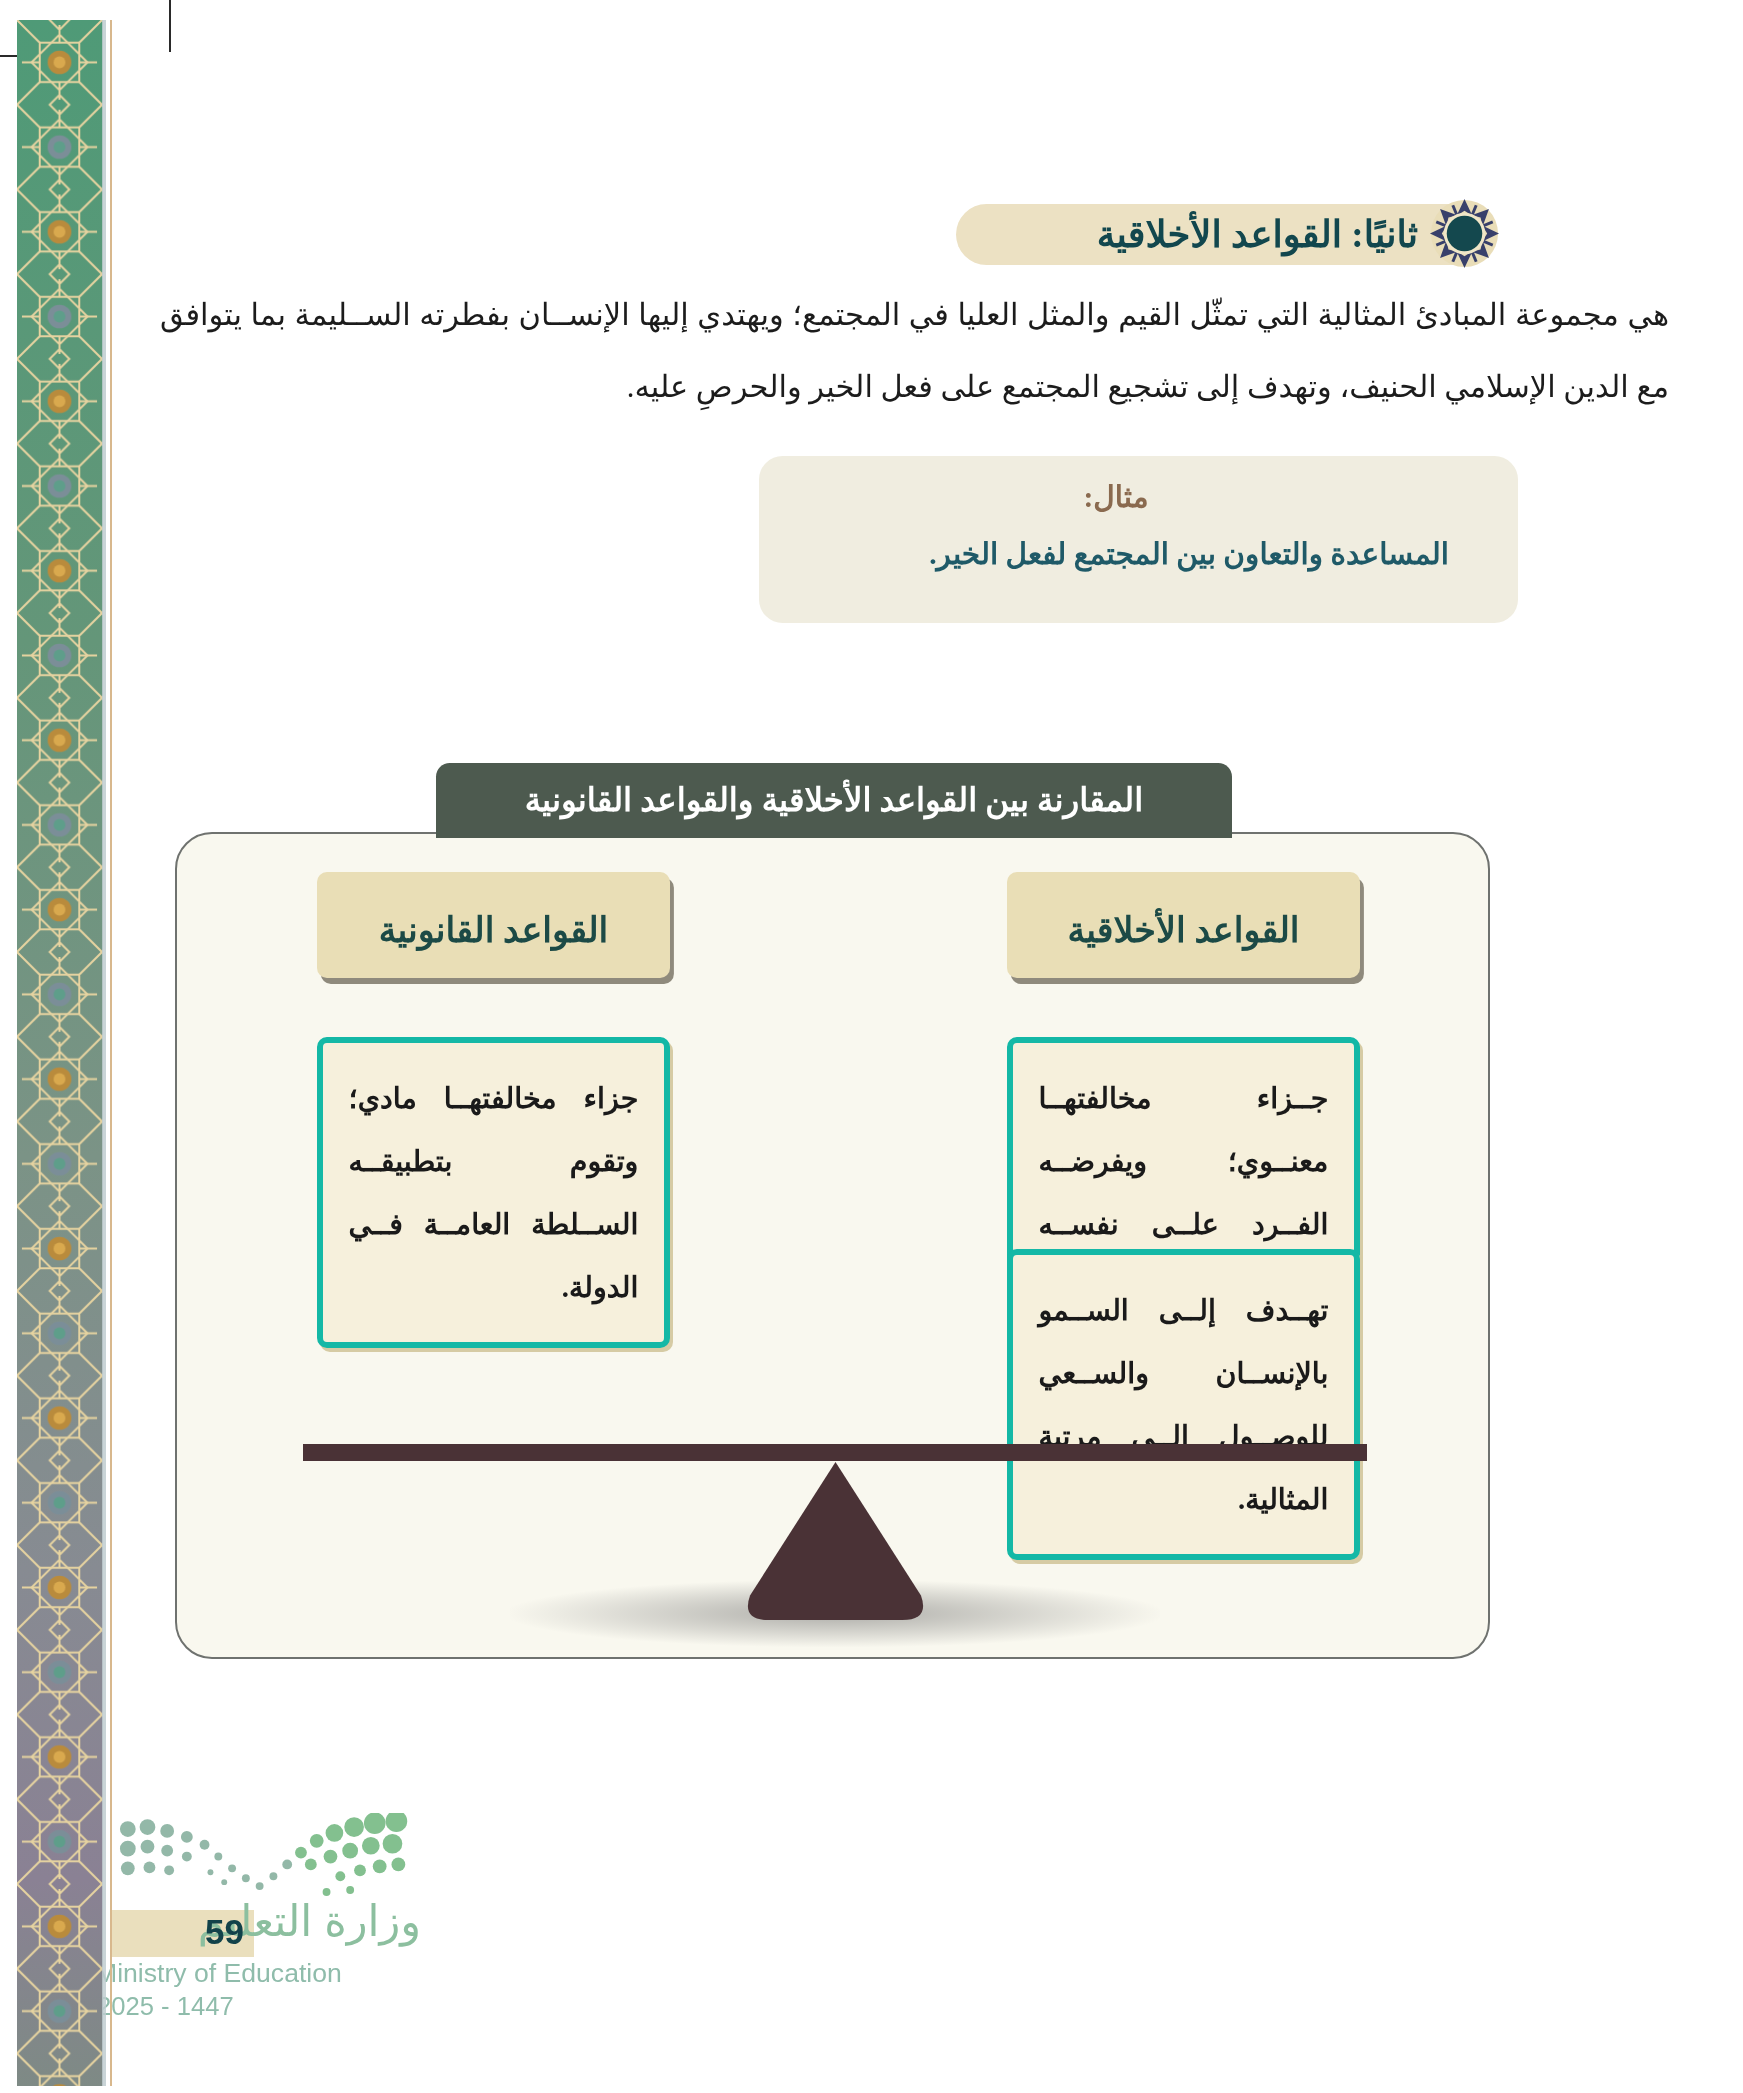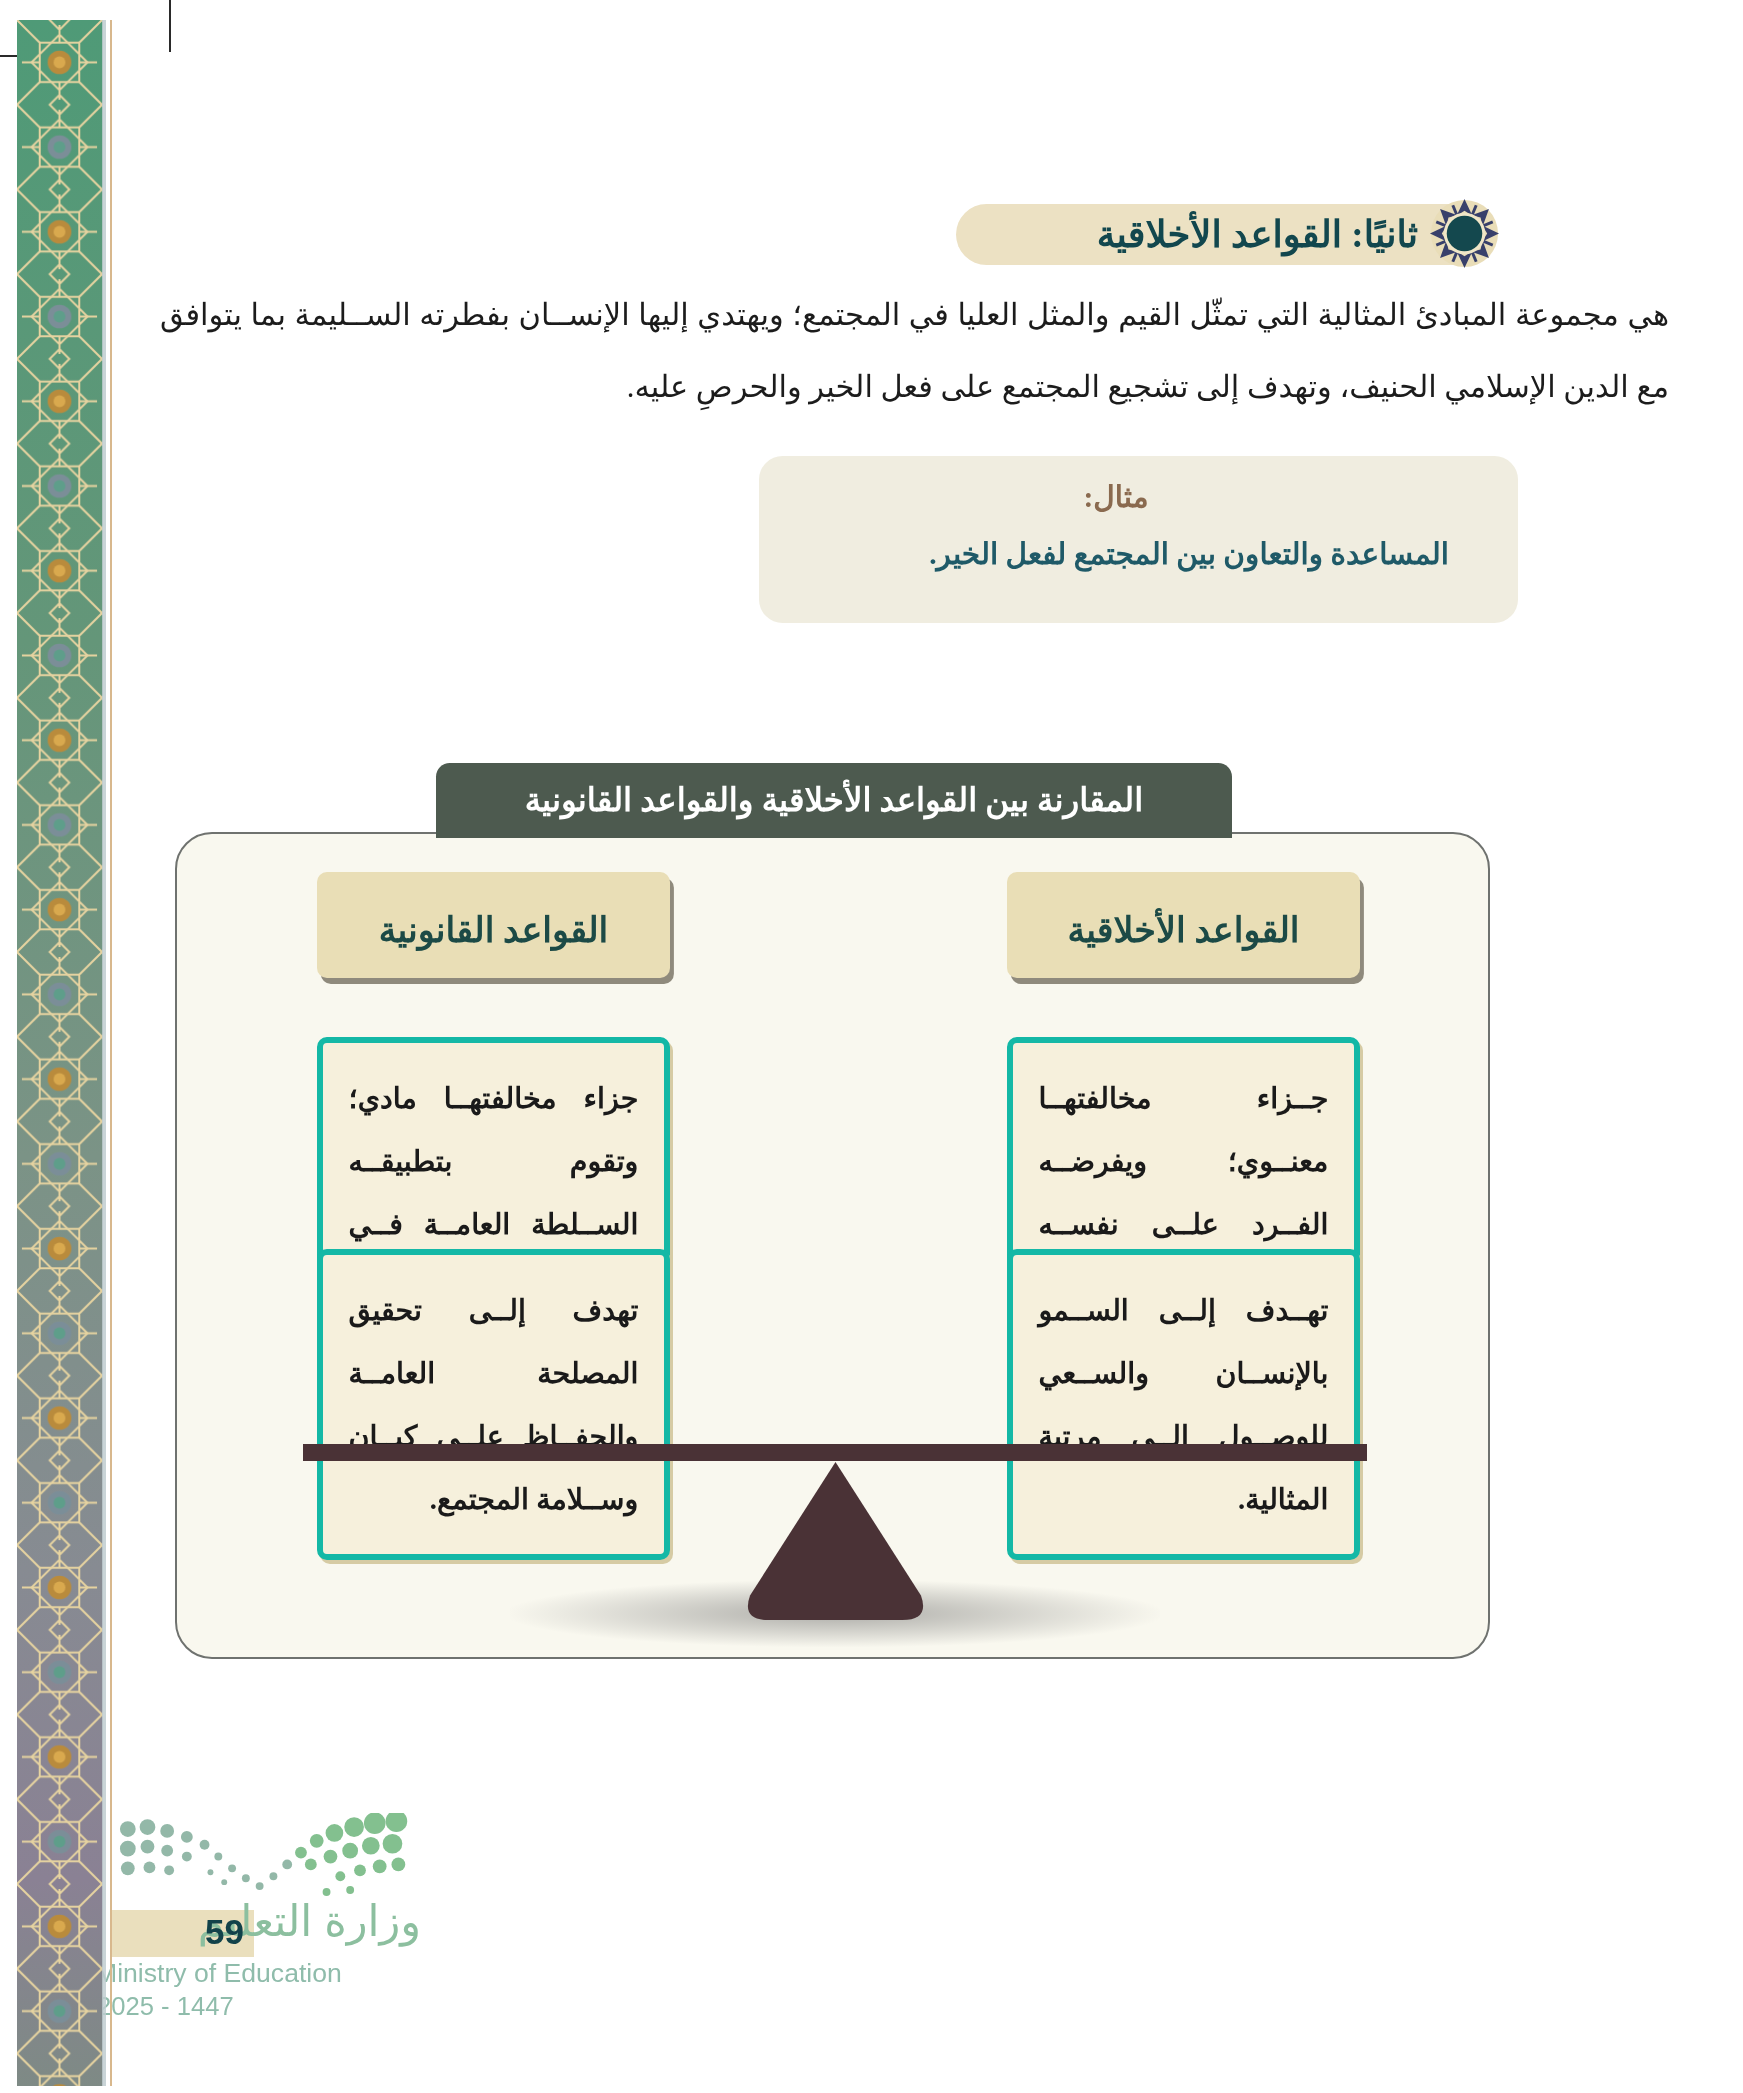--- a/index.html
+++ b/index.html
@@ -162,21 +162,20 @@
 
   <div class="abs panel"></div>
   <div class="abs comp-title">المقارنة بين القواعد الأخلاقية والقواعد القانونية</div>
 
   <div class="abs col-header hdr-right">القواعد الأخلاقية</div>
   <div class="abs col-header hdr-left">القواعد القانونية</div>
 
   <div class="abs point-box cR r1">جــزاء مخالفتهــا معنــوي؛ ويفرضــه الفــرد علــى نفســه دون تدخــل الســلطة العامــة.</div>
   <div class="abs point-box cR r2">تهــدف إلــى الســمو بالإنســان والســعي للوصــول إلــى مرتبة المثالية.</div>
   <div class="abs point-box cL r1">جزاء مخالفتهــا مادي؛ وتقوم بتطبيقــه الســلطة العامــة فــي الدولة.</div>
-  <div class="abs point-box cL r2">تهدف إلــى تحقيق المصلحة العامــة والحفــاظ علــى كيــان وســلامة المجتمع.</div>
 
   <div class="abs balance-shadow"></div>
   <div class="abs beam"></div>
   <svg class="abs fulcrum" width="197" height="167" viewBox="0 0 200 170">
     <path d="M100 4 L187 140 Q196 165 168 165 L32 165 Q4 165 13 140 Z" fill="#4a3236"></path>
   </svg>
 
   <svg class="abs logo-dots" width="305" height="94" viewBox="0 0 310 95">
     <g fill="#93b8a8">
       <circle cx="12" cy="16" r="8"></circle>

